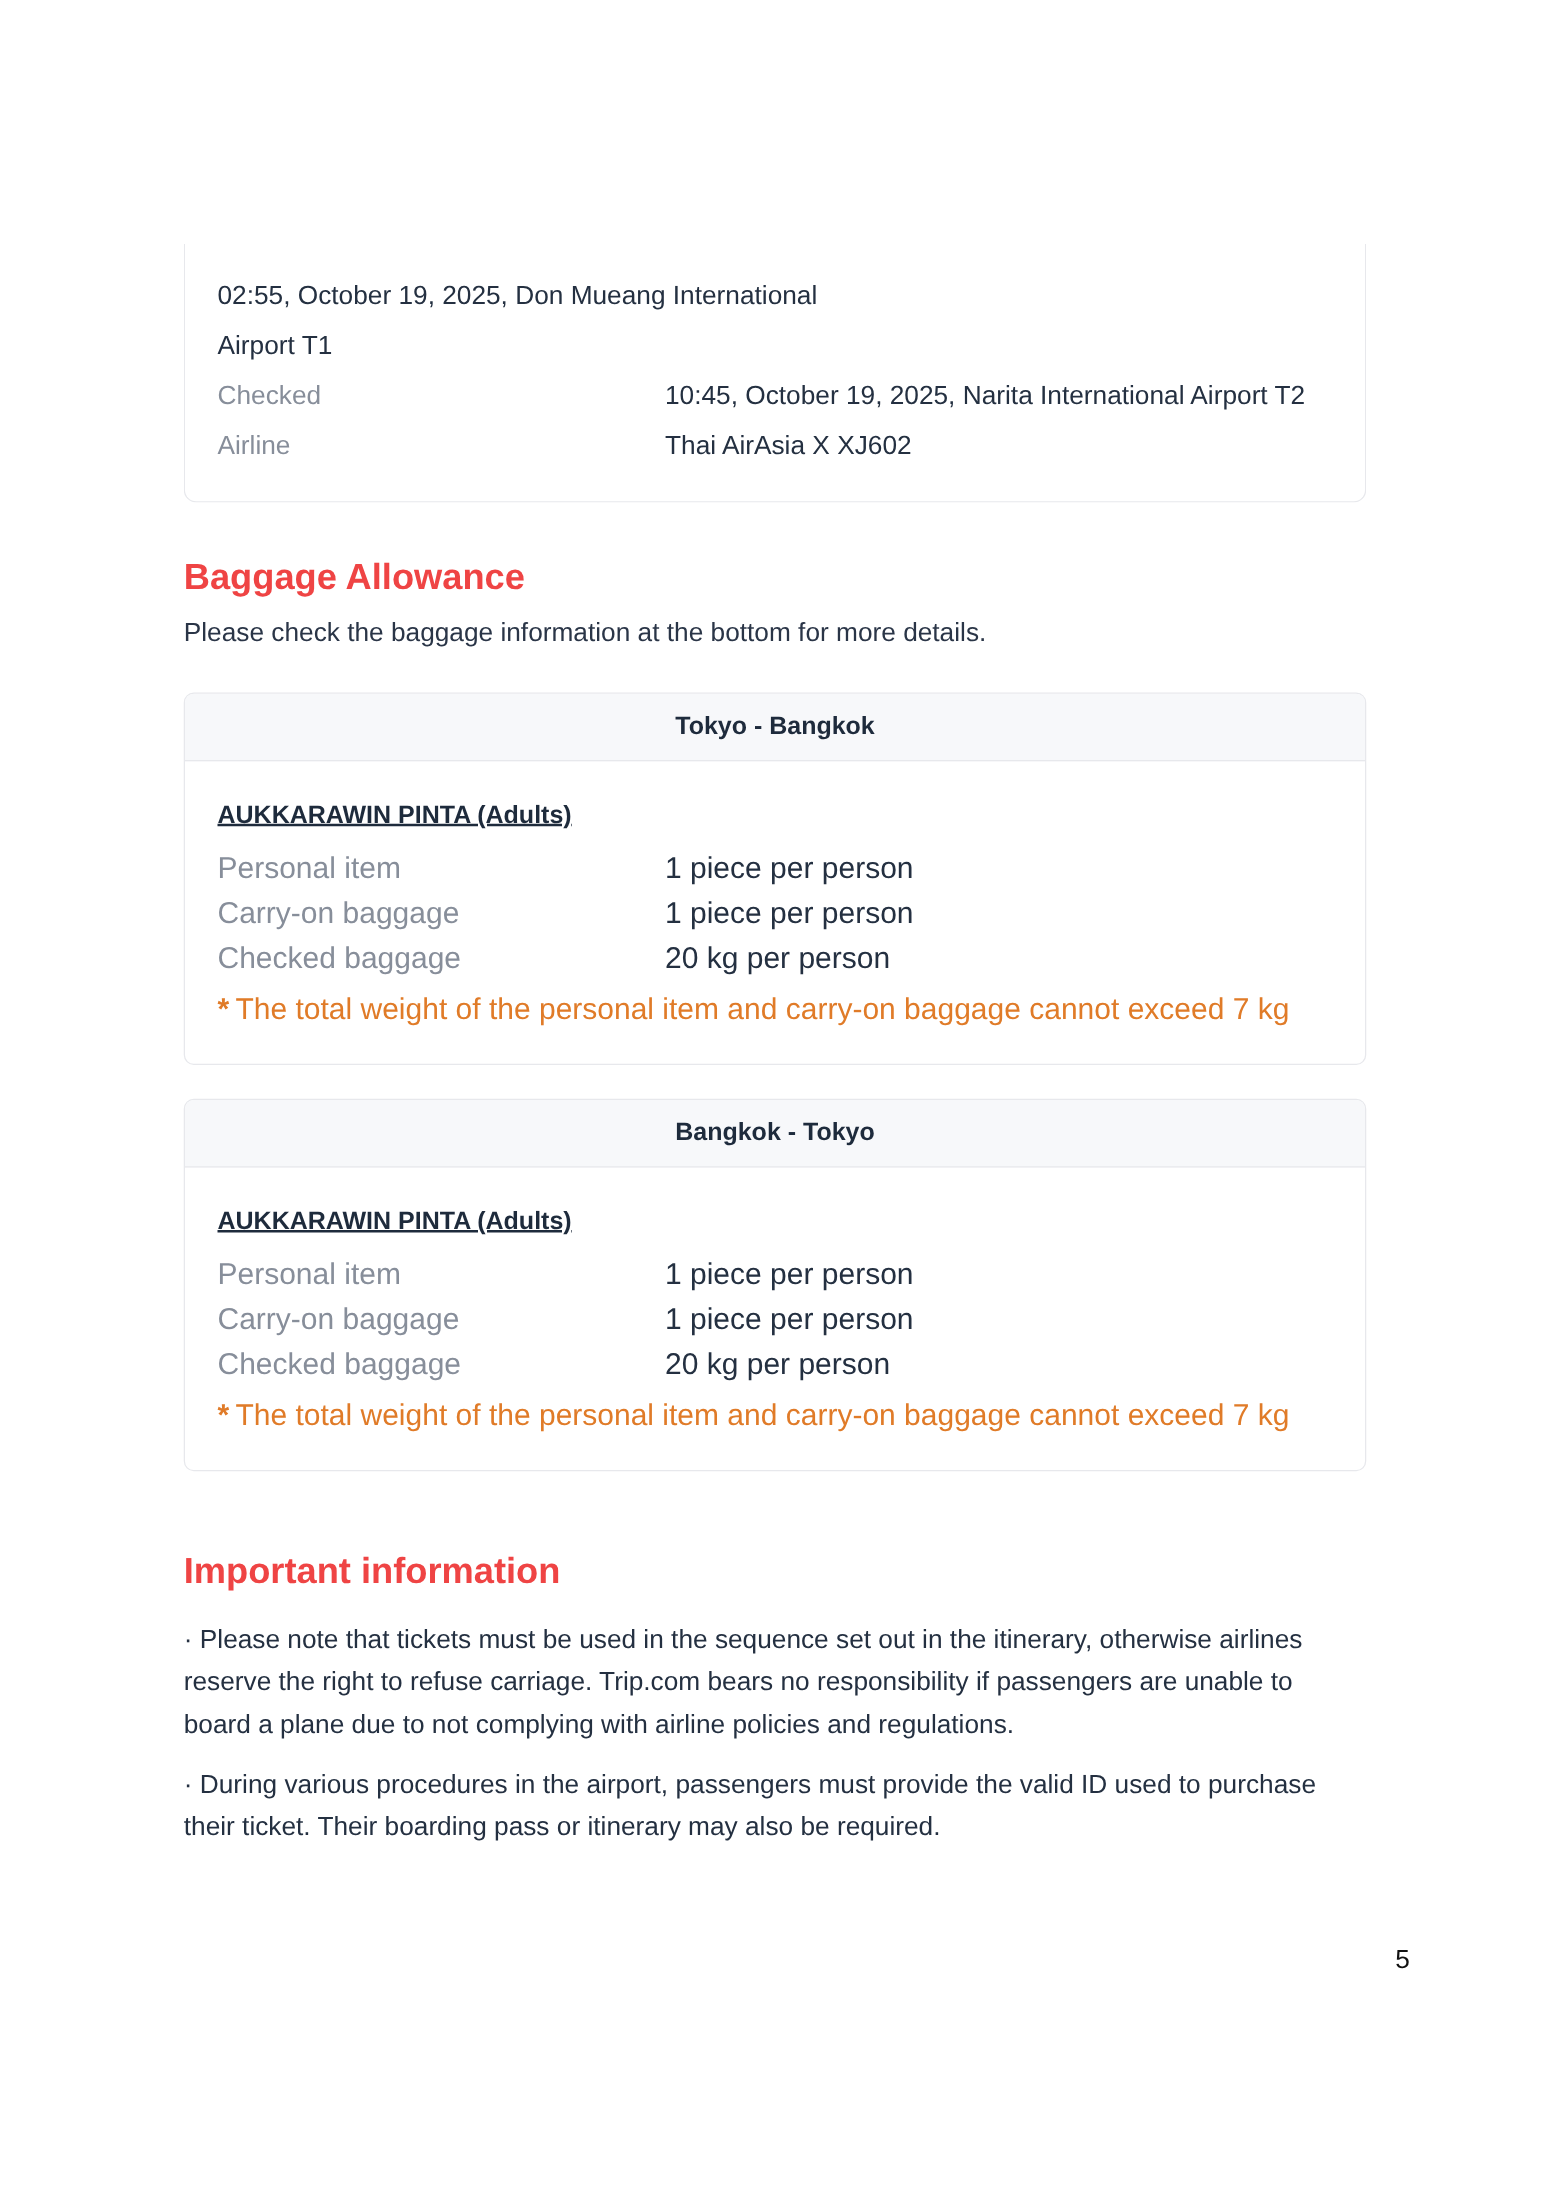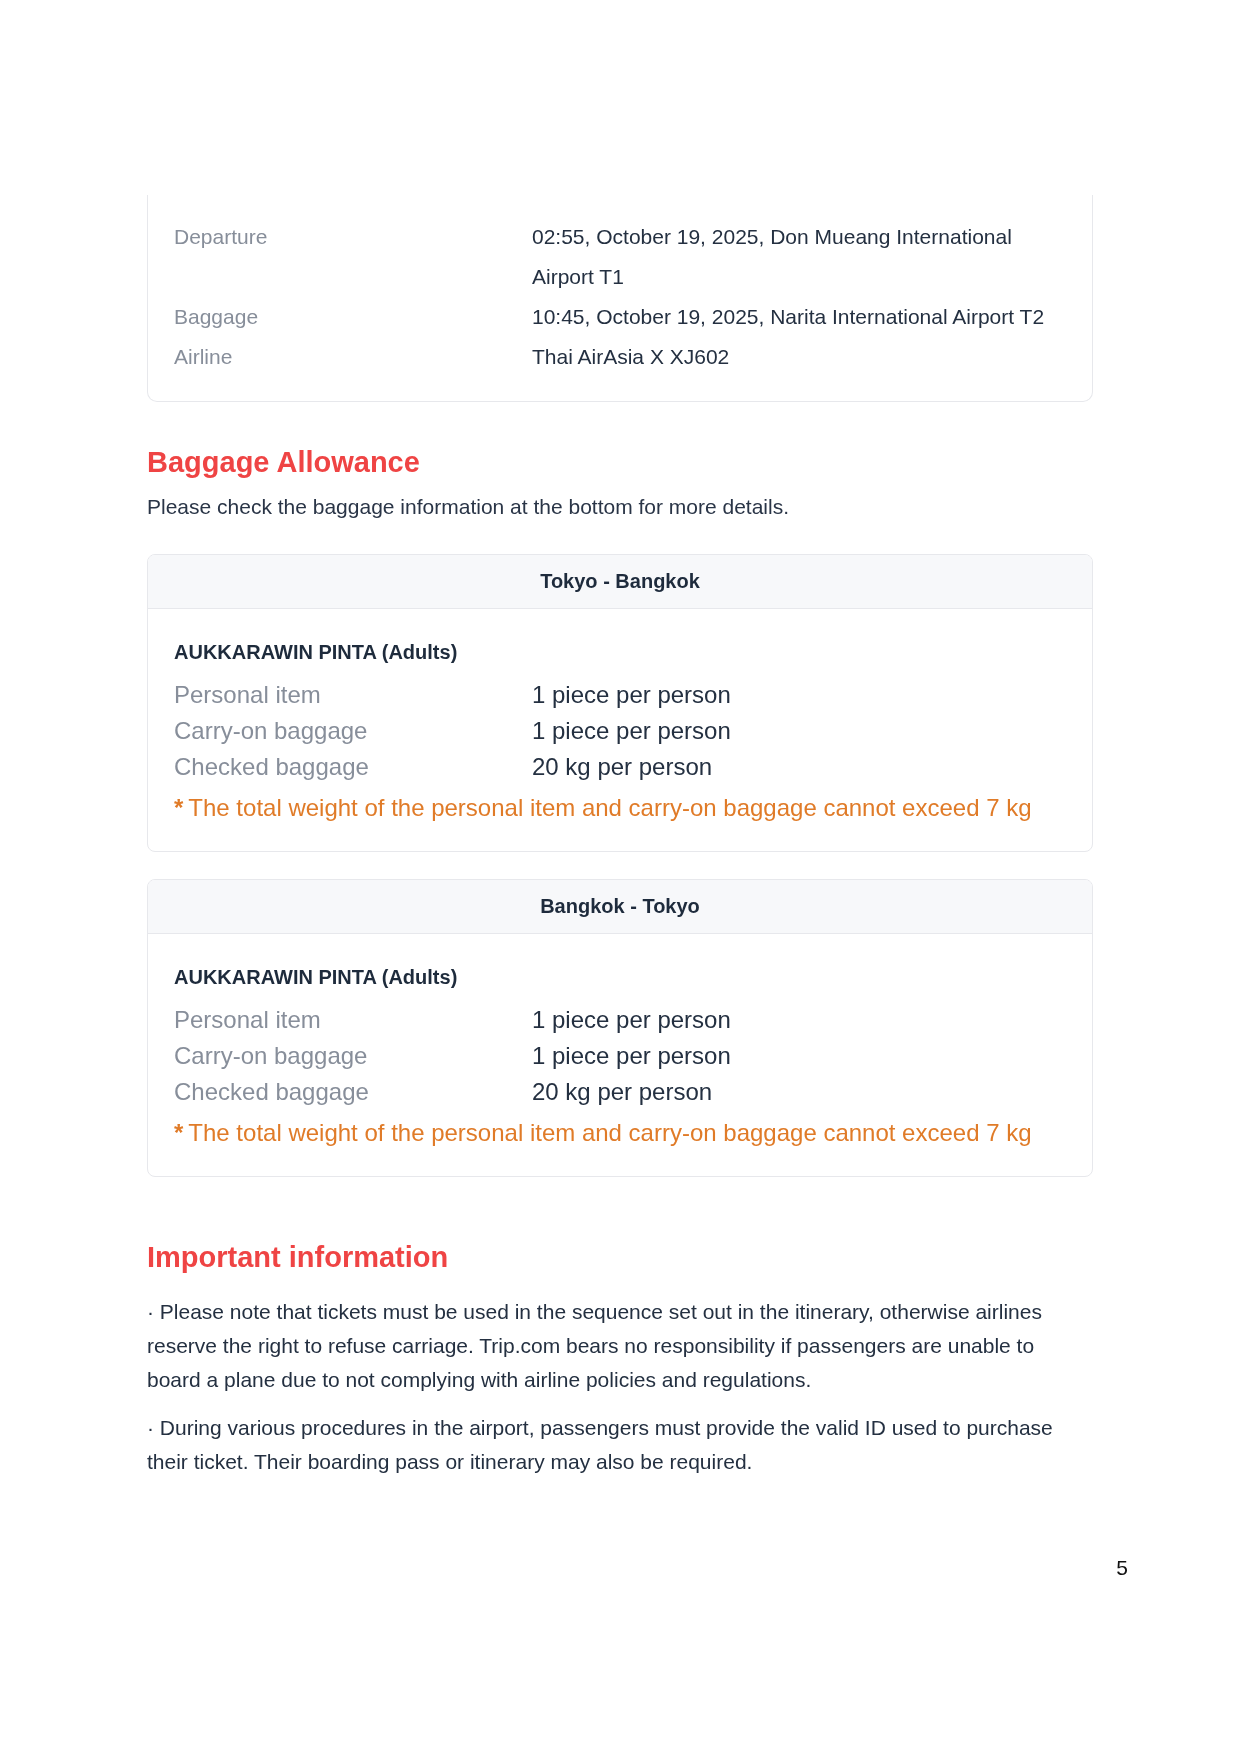--- a/index.html
+++ b/index.html
@@ -68,20 +68,21 @@
     color: #1e2b3c;
     text-align: center;
   }
   .card-body { padding: 30px 26px 30px 26px; }
   .passenger-name {
     font-size: 20px;
     font-weight: bold;
     color: #1e2b3c;
     line-height: 26px;
     margin-bottom: 12px;
+    text-decoration: underline;
   }
   .allowance-row { display: flex; font-size: 24px; line-height: 36px; }
   .allowance-row .row-label { width: 358px; flex: 0 0 358px; color: #878e9a; }
   .allowance-row .row-value { color: #243041; }
   .baggage-note {
     margin-top: 10px;
     font-size: 24px;
     line-height: 26px;
     color: #e07b28;
   }
@@ -111,25 +112,24 @@
   }
 </style>
 </head>
 <body>
 
 <div class="page">
   <div class="content">
 
     <section class="flight-box">
       <div class="flight-row">
-        <div class="row-label">Departure</div>
         <div class="row-value">02:55, October 19, 2025, Don Mueang International Airport T1</div>
       </div>
       <div class="flight-row">
-        <div class="row-label">Baggage</div>
+        <div class="row-label">Checked</div>
         <div class="row-value">10:45, October 19, 2025, Narita International Airport T2</div>
       </div>
       <div class="flight-row">
         <div class="row-label">Airline</div>
         <div class="row-value">Thai AirAsia X XJ602</div>
       </div>
     </section>
 
     <h2 class="section-title baggage-title">Baggage Allowance</h2>
     <p class="baggage-subtitle">Please check the baggage information at the bottom for more details.</p>

